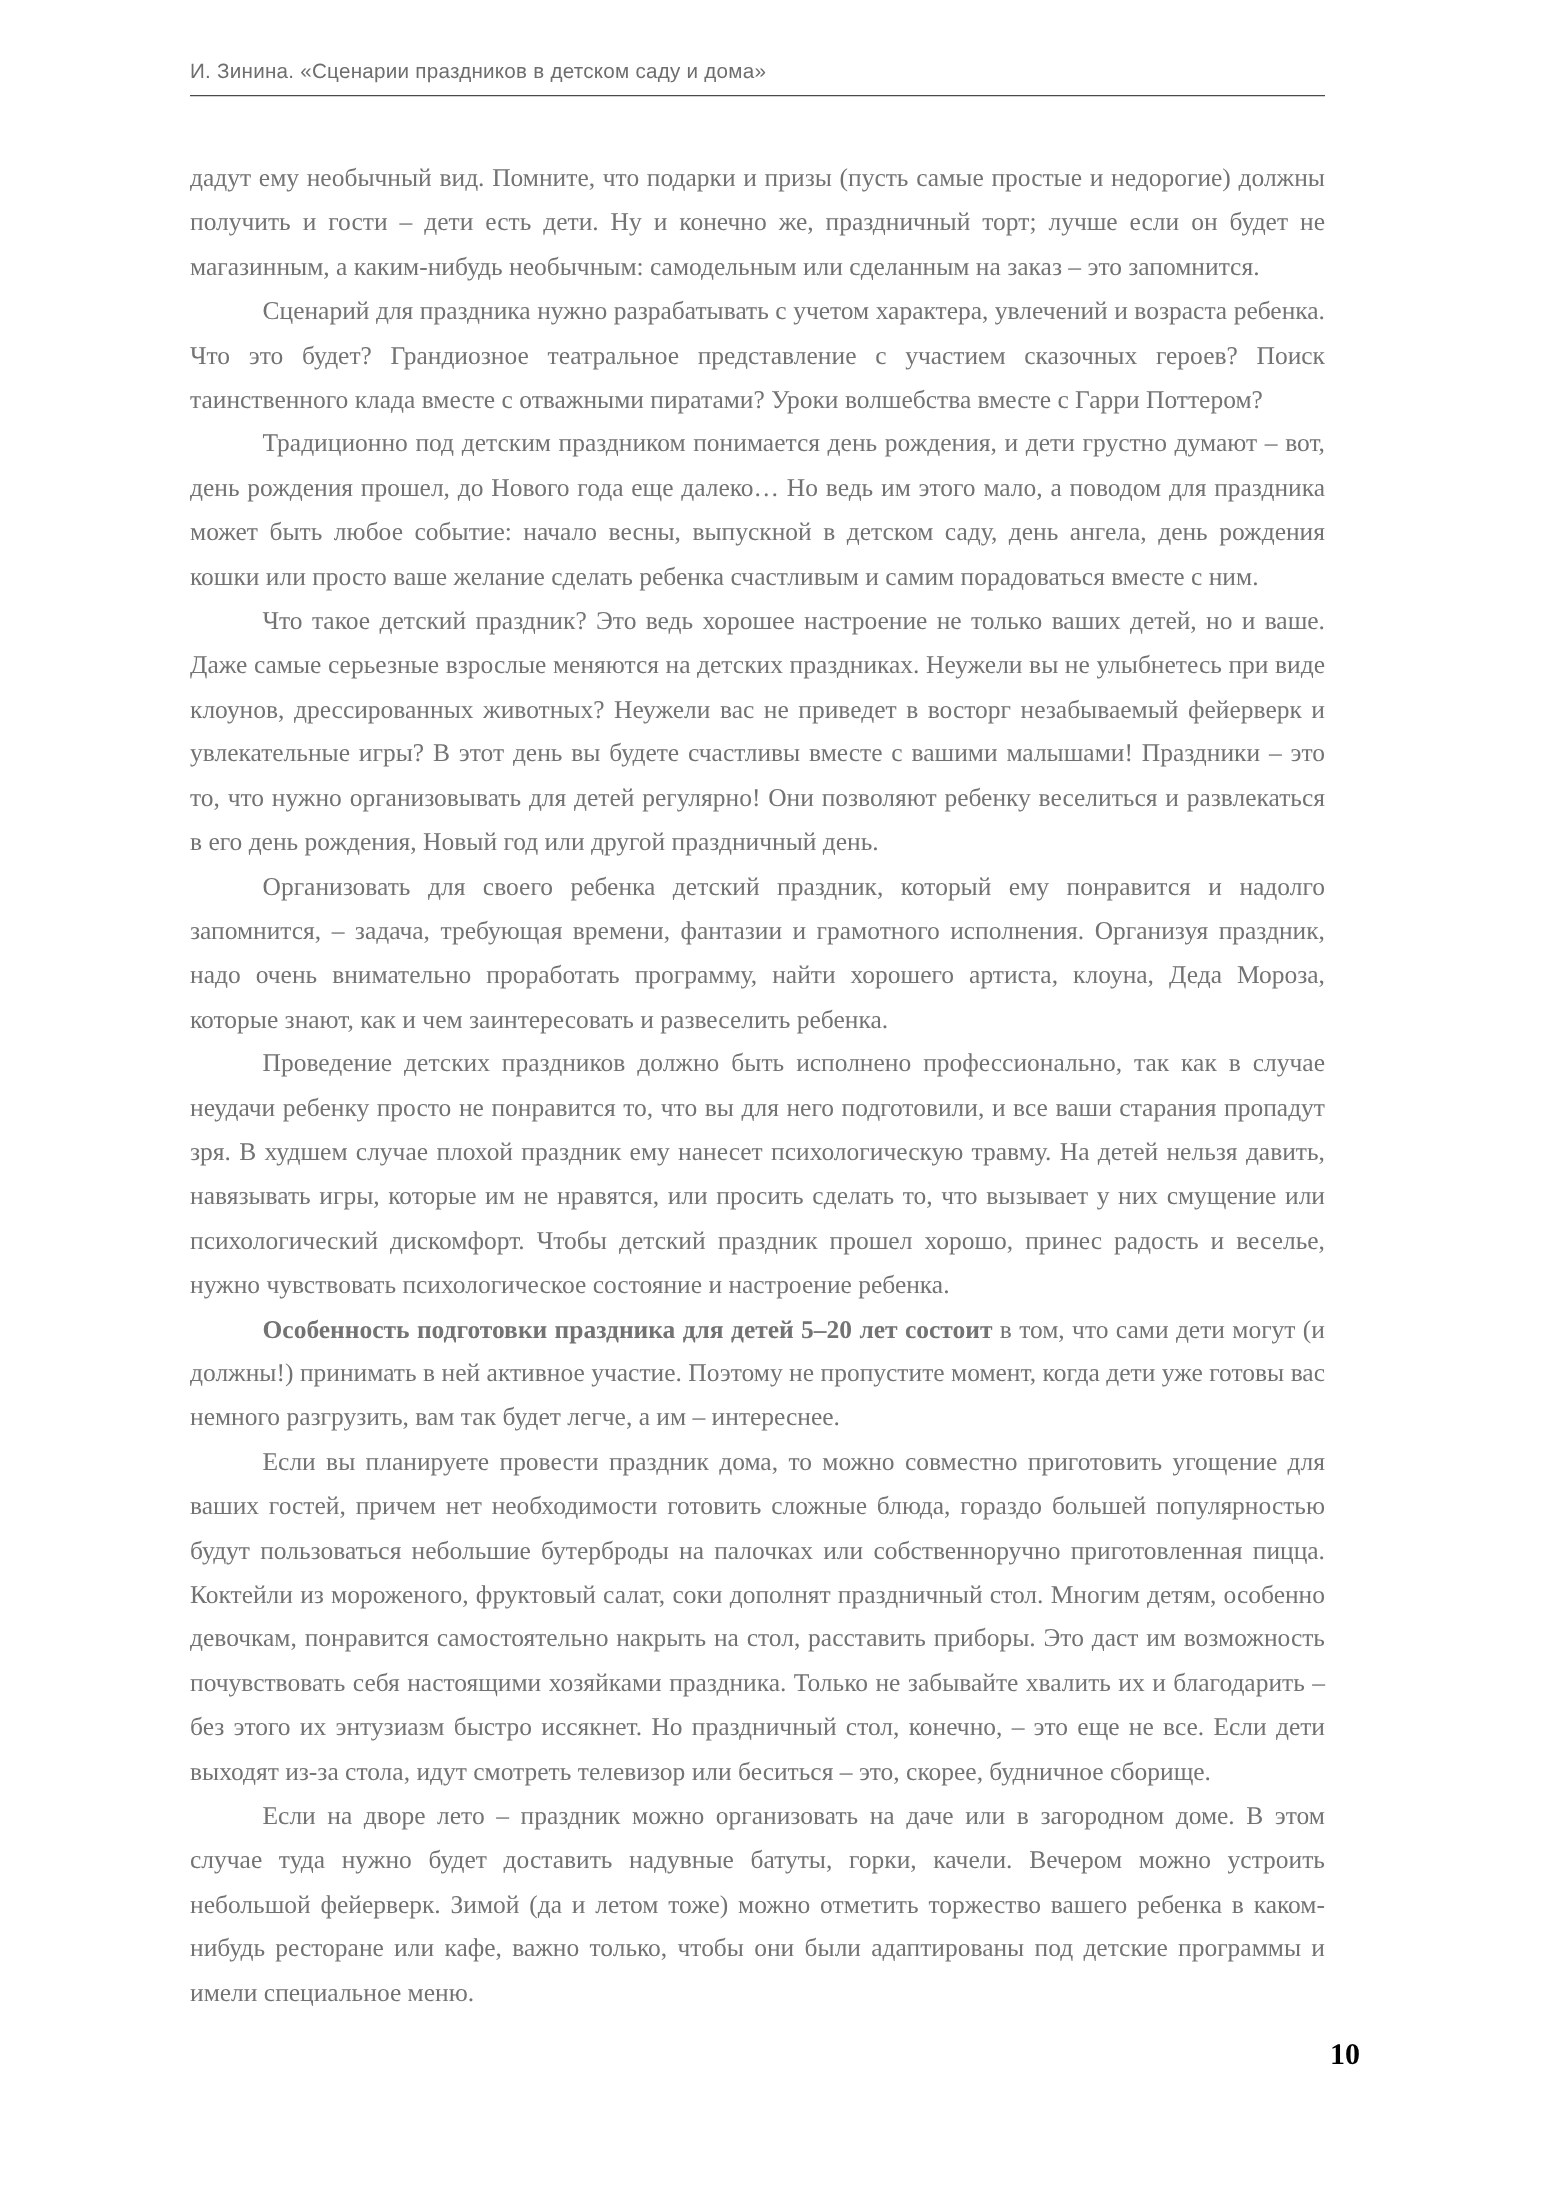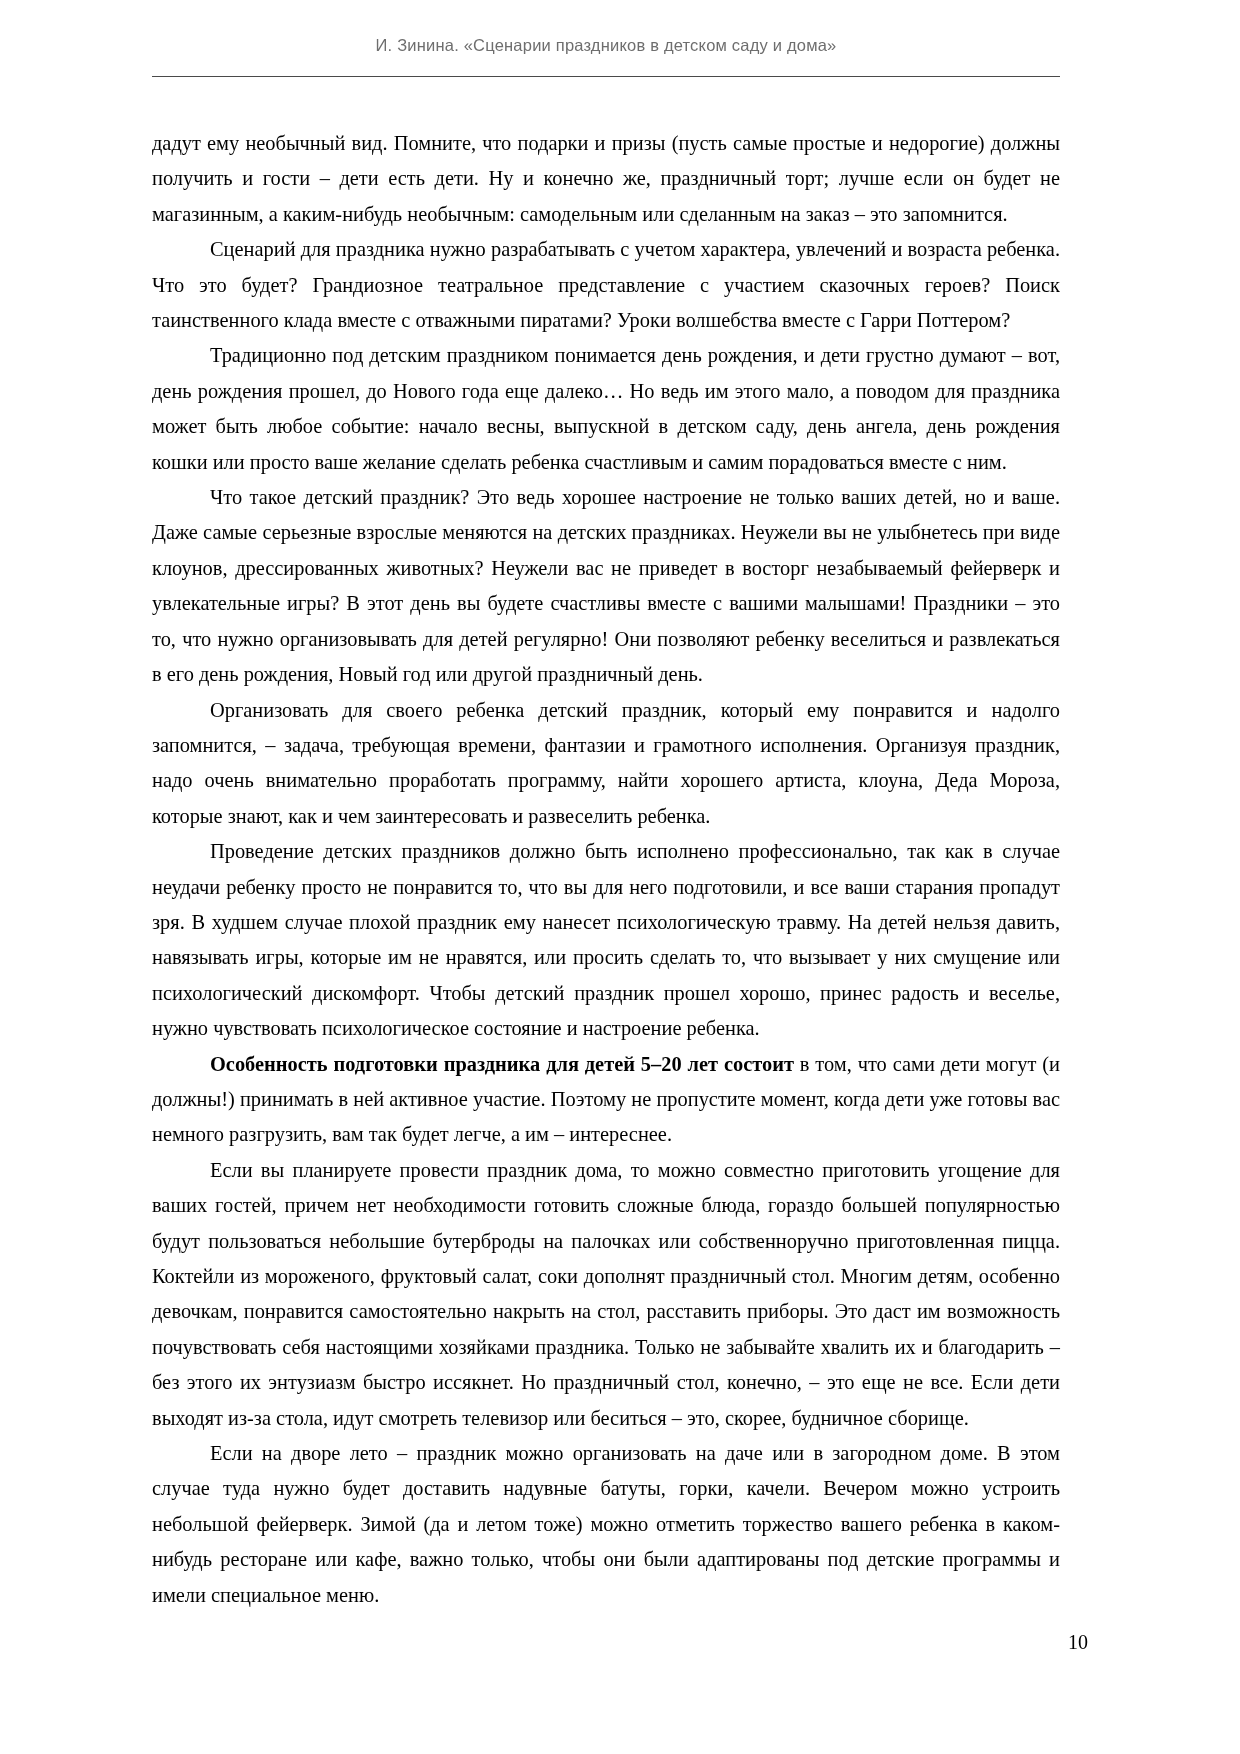--- a/index.html
+++ b/index.html
@@ -16,23 +16,22 @@
     margin: 0 auto;
     background: #ffffff;
     box-sizing: border-box;
     overflow: hidden;
   }
 
   
   .running-head {
     position: absolute;
     left: 152px;
-    top: 36px;
+    top: 48px;
     width: 908px;
-    text-align: center;
   }
 
   .running-head-text {
     font-family: "Liberation Sans", sans-serif;
     font-size: 16.5px;
     letter-spacing: 0.2px;
     color: #6e6e6e;
     white-space: nowrap;
     display: block;
     line-height: 1.2;
@@ -52,21 +51,21 @@
     position: absolute;
     left: 152px;
     top: 126px;
     width: 908px;
   }
 
   .para {
     font-family: "Liberation Serif", "DejaVu Serif", serif;
     font-size: 20.4px;
     line-height: 35.4px;
-    color: #000000;
+    color: #737373;
     text-align: justify;
     text-justify: inter-word;
     margin: 0;
     text-indent: 58px;
     hyphens: manual;
     -webkit-hyphens: manual;
   }
 
   .para.no-indent {
     text-indent: 0;
@@ -76,23 +75,24 @@
   .lead-bold {
     font-weight: bold;
   }
 
   
   .folio {
     position: absolute;
     right: 152px;
     top: 1632px;
     font-family: "Liberation Serif", "DejaVu Serif", serif;
-    font-size: 20px;
+    font-size: 24px;
     color: #000000;
     line-height: 1;
+    font-weight: bold;
   }
 </style>
 </head>
 <body>
 
 <div class="page">
 
   <header class="running-head">
     <span class="running-head-text">И.  Зинина.  «Сценарии праздников в детском саду и дома»</span>
   </header>

